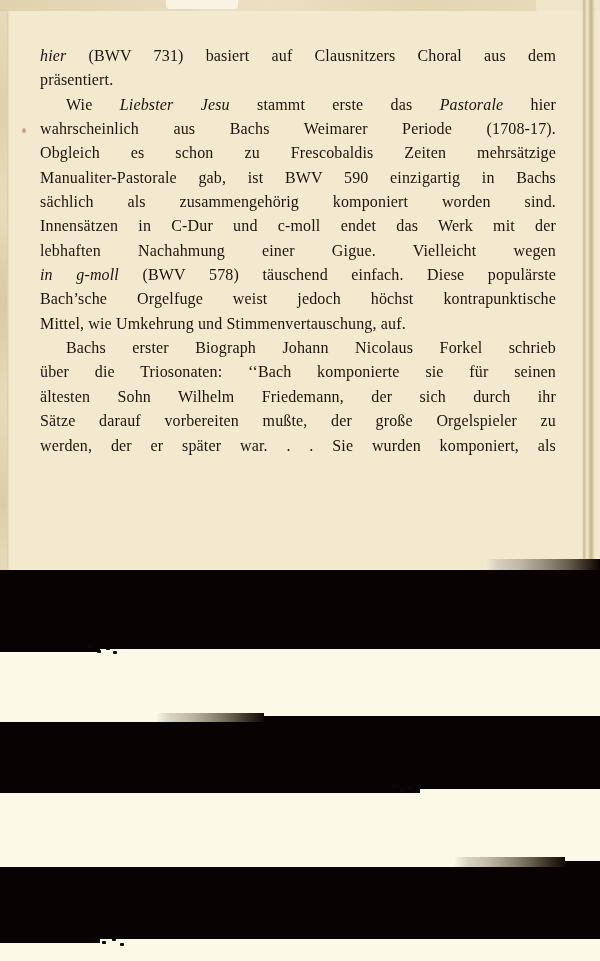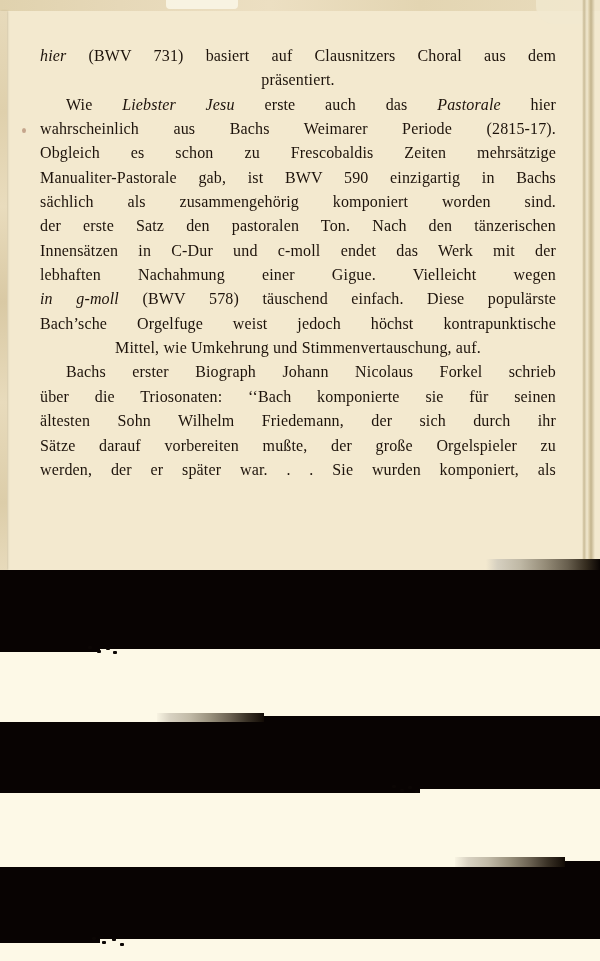--- a/index.html
+++ b/index.html
@@ -16,21 +16,21 @@
   .corner-light{left:536px;top:0;width:64px;height:24px;background:#f1e8d0;border-radius:0 0 0 18px;opacity:.8;}
   .left-edge{left:0;top:11px;width:7px;height:559px;
     background:linear-gradient(180deg,#e7dabb 0%,#dfd0ac 18%,#e9dcbd 35%,#d9c9a4 52%,#e8dbbc 70%,#dccda9 88%,#e7dabb 100%);
     box-shadow:1px 0 2px rgba(120,100,60,.25);}
   .crease{left:582px;top:0;width:13px;height:570px;opacity:.75;
     background:linear-gradient(90deg,rgba(150,130,90,0) 0px,#bcac84 2px,#f0e8d0 5px,#d8c9a2 7px,#b3a277 9px,rgba(150,130,90,0) 13px);}
   .fleck{left:22px;top:128px;width:4px;height:5px;background:#b0886f;border-radius:50%;opacity:.7;}
 
   
   .textblock{left:40px;top:44px;width:516px;color:#1d130b;font-size:16px;letter-spacing:.15px;}
-  .line{height:24.35px;line-height:24.35px;white-space:nowrap;text-align:center;}
+  .line{height:24.35px;line-height:24.35px;white-space:nowrap;text-align:left;}
   .line.just{white-space:normal;text-align:justify;text-align-last:justify;}
   .line.indent{text-indent:26px;}
   .it{font-style:italic;}
 
   
   .lower-bg{left:0;top:570px;width:600px;height:391px;background:#fdf9e7;}
   .bar{background:#080302;}
   .grad-strip{background:linear-gradient(90deg,rgba(220,214,198,.15) 0%,#d8d2c2 12%,#c2bba8 30%,#98907c 50%,#6b6252 68%,#3a3226 84%,#120b05 100%);}
   .speck{width:4px;height:3px;background:#0b0604;border-radius:1px;}
 
@@ -54,26 +54,25 @@
 <div class="abs top-edge"></div>
 <div class="abs top-edge-light"></div>
 <div class="abs corner-light"></div>
 <div class="abs left-edge"></div>
 <div class="abs crease"></div>
 <div class="abs fleck"></div>
 
 <div class="abs textblock">
     <div class="line just"><span class="it">hier</span><span> (BWV 731) basiert auf Clausnitzers Choral aus dem</span></div>
     <div class="line"><span>präsentiert.</span></div>
-    <div class="line indent just"><span>Wie </span><span class="it">Liebster Jesu</span><span> erste auch das </span><span class="it">Pastorale</span><span> hier</span></div>
-    <div class="line just"><span>wahrscheinlich aus Bachs Weimarer Periode (2815-17).</span></div>
+    <div class="line indent just"><span>Wie </span><span class="it">Liebster Jesu</span><span> stammt erste das </span><span class="it">Pastorale</span><span> hier</span></div>
+    <div class="line just"><span>wahrscheinlich aus Bachs Weimarer Periode (1708-17).</span></div>
     <div class="line just"><span>Obgleich es schon zu Frescobaldis Zeiten mehrsätzige</span></div>
     <div class="line just"><span>Manualiter-Pastorale gab, ist BWV 590 einzigartig in Bachs</span></div>
     <div class="line just"><span>sächlich als zusammengehörig komponiert worden sind.</span></div>
-    <div class="line just"><span>der erste Satz den pastoralen Ton. Nach den tänzerischen</span></div>
     <div class="line just"><span>Innensätzen in C-Dur und c-moll endet das Werk mit der</span></div>
     <div class="line just"><span>lebhaften Nachahmung einer Gigue. Vielleicht wegen</span></div>
     <div class="line just"><span class="it">in g-moll</span><span> (BWV 578) täuschend einfach. Diese populärste</span></div>
     <div class="line just"><span>Bach’sche Orgelfuge weist jedoch höchst kontrapunktische</span></div>
     <div class="line"><span>Mittel, wie Umkehrung und Stimmenvertauschung, auf.</span></div>
     <div class="line indent just"><span>Bachs erster Biograph Johann Nicolaus Forkel schrieb</span></div>
     <div class="line just"><span>über die Triosonaten: ‘‘Bach komponierte sie für seinen</span></div>
     <div class="line just"><span>ältesten Sohn Wilhelm Friedemann, der sich durch ihr</span></div>
     <div class="line just"><span>Sätze darauf vorbereiten mußte, der große Orgelspieler zu</span></div>
     <div class="line just"><span>werden, der er später war. . . Sie wurden komponiert, als</span></div>

